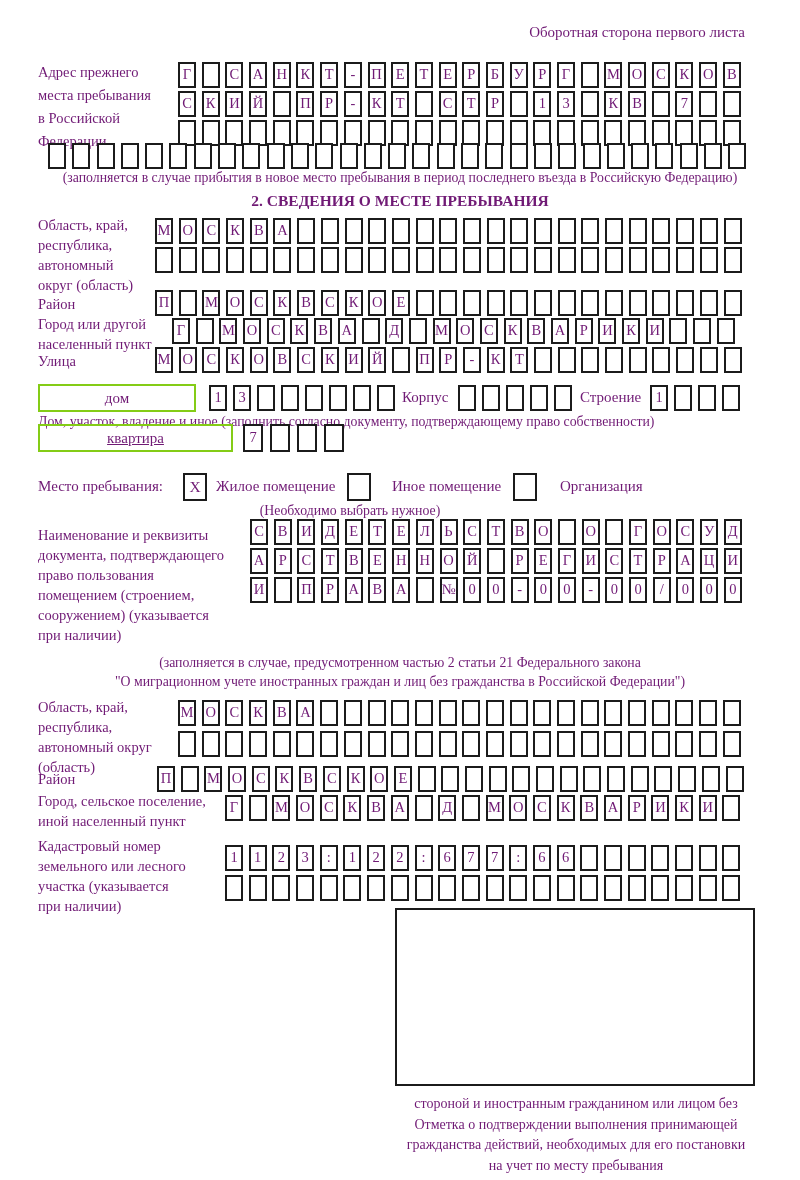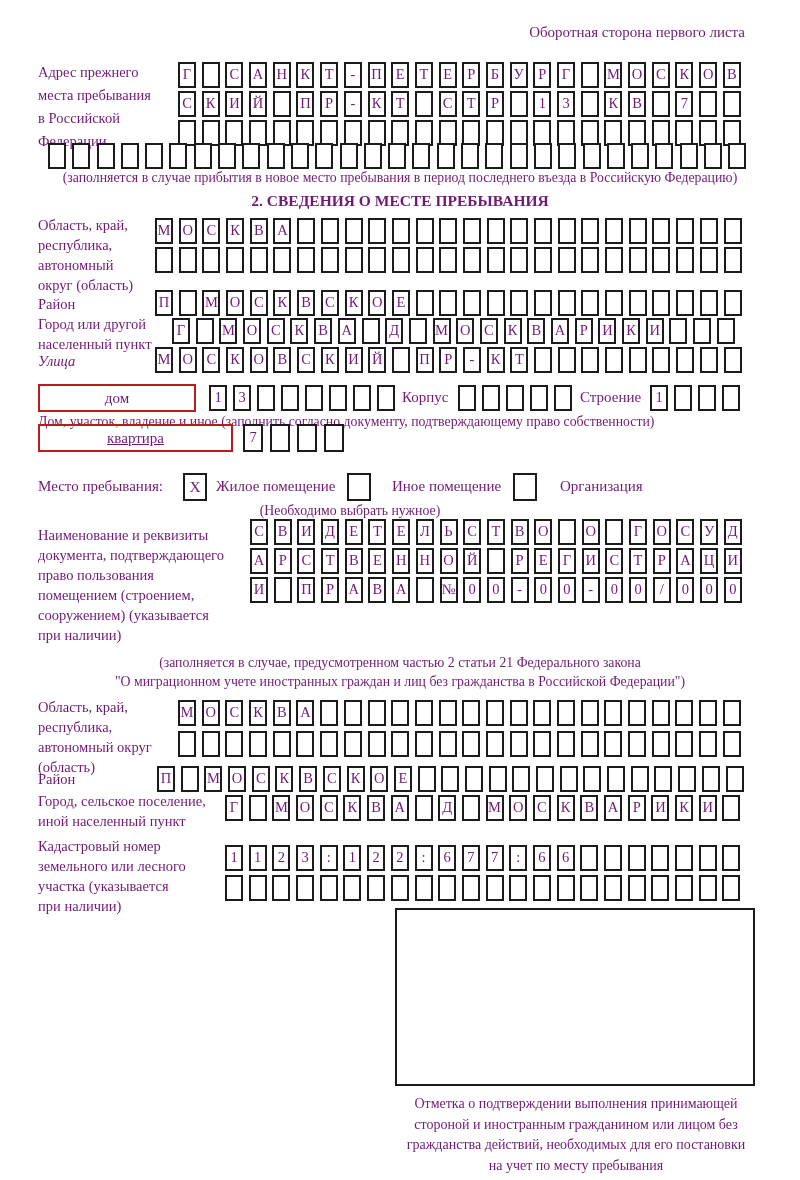--- a/index.html
+++ b/index.html
@@ -8,21 +8,21 @@
   .abs{position:absolute;}
   .lbl{font-size:14.5px;line-height:20px;white-space:nowrap;}
   .lbl div{white-space:nowrap;}
   .crow{position:absolute;display:flex;column-gap:5.7px;}
   .crow.g63{column-gap:6.3px;}
   .crow.g6{column-gap:6px;}
   .crow.g7{column-gap:7px;}
   .cbox{flex:0 0 18px;width:18px;height:26px;box-sizing:border-box;border:2px solid #1b1b1b;
         text-align:center;font-size:14.5px;line-height:21px;background:#fff;}
   .cbox.lg{flex:0 0 20px;width:20px;height:28px;line-height:23px;}
-  .bigbox{position:absolute;height:28px;box-sizing:border-box;border:2px solid #b91c1c;
+  .bigbox{position:absolute;height:28px;box-sizing:border-box;border:2px solid #84cc16;
         text-align:center;font-size:15px;line-height:24px;}
   .chk{position:absolute;width:24px;height:28px;box-sizing:border-box;border:2px solid #1b1b1b;
         text-align:center;font-size:15.5px;line-height:23px;}
   .hdr{font-weight:bold;font-size:15.5px;text-align:center;width:800px;left:0;white-space:nowrap;}
   .note{font-size:13.8px;text-align:center;width:800px;left:0;white-space:nowrap;}
   .inline-lbl{font-size:15px;white-space:nowrap;}
   .stamp{position:absolute;box-sizing:border-box;border:2px solid #1b1b1b;background:#fff;}
   .caption{font-size:14px;line-height:20.5px;text-align:center;}
   .title-right{font-size:15px;white-space:nowrap;}
 </style>
@@ -266,21 +266,21 @@
       <span class="cbox">А</span>
       <span class="cbox">Р</span>
       <span class="cbox">И</span>
       <span class="cbox">К</span>
       <span class="cbox">И</span>
       <span class="cbox"></span>
       <span class="cbox"></span>
       <span class="cbox"></span>
     </div>
 
-  <div class="abs lbl" style="left:38px;top:351px;font-style:italic;">Улица</div>
+  <div class="abs lbl" style="left:38px;top:351px;">Улица</div>
   <div class="crow" style="left:155px;top:347px;">
       <span class="cbox">М</span>
       <span class="cbox">О</span>
       <span class="cbox">С</span>
       <span class="cbox">К</span>
       <span class="cbox">О</span>
       <span class="cbox">В</span>
       <span class="cbox">С</span>
       <span class="cbox">К</span>
       <span class="cbox">И</span>
@@ -595,19 +595,19 @@
       <span class="cbox"></span>
       <span class="cbox"></span>
       <span class="cbox"></span>
       <span class="cbox"></span>
       <span class="cbox"></span>
       <span class="cbox"></span>
     </div>
 
   <div class="stamp" style="left:395px;top:908px;width:360px;height:178px;"></div>
   <div class="abs caption" style="left:380px;top:1094px;width:392px;">
+      <div>стороной и иностранным гражданином или лицом без</div>
       <div>Отметка о подтверждении выполнения принимающей</div>
-      <div>стороной и иностранным гражданином или лицом без</div>
       <div>гражданства действий, необходимых для его постановки</div>
       <div>на учет по месту пребывания</div>
     </div>
 
 </div>
 
 </body></html>

